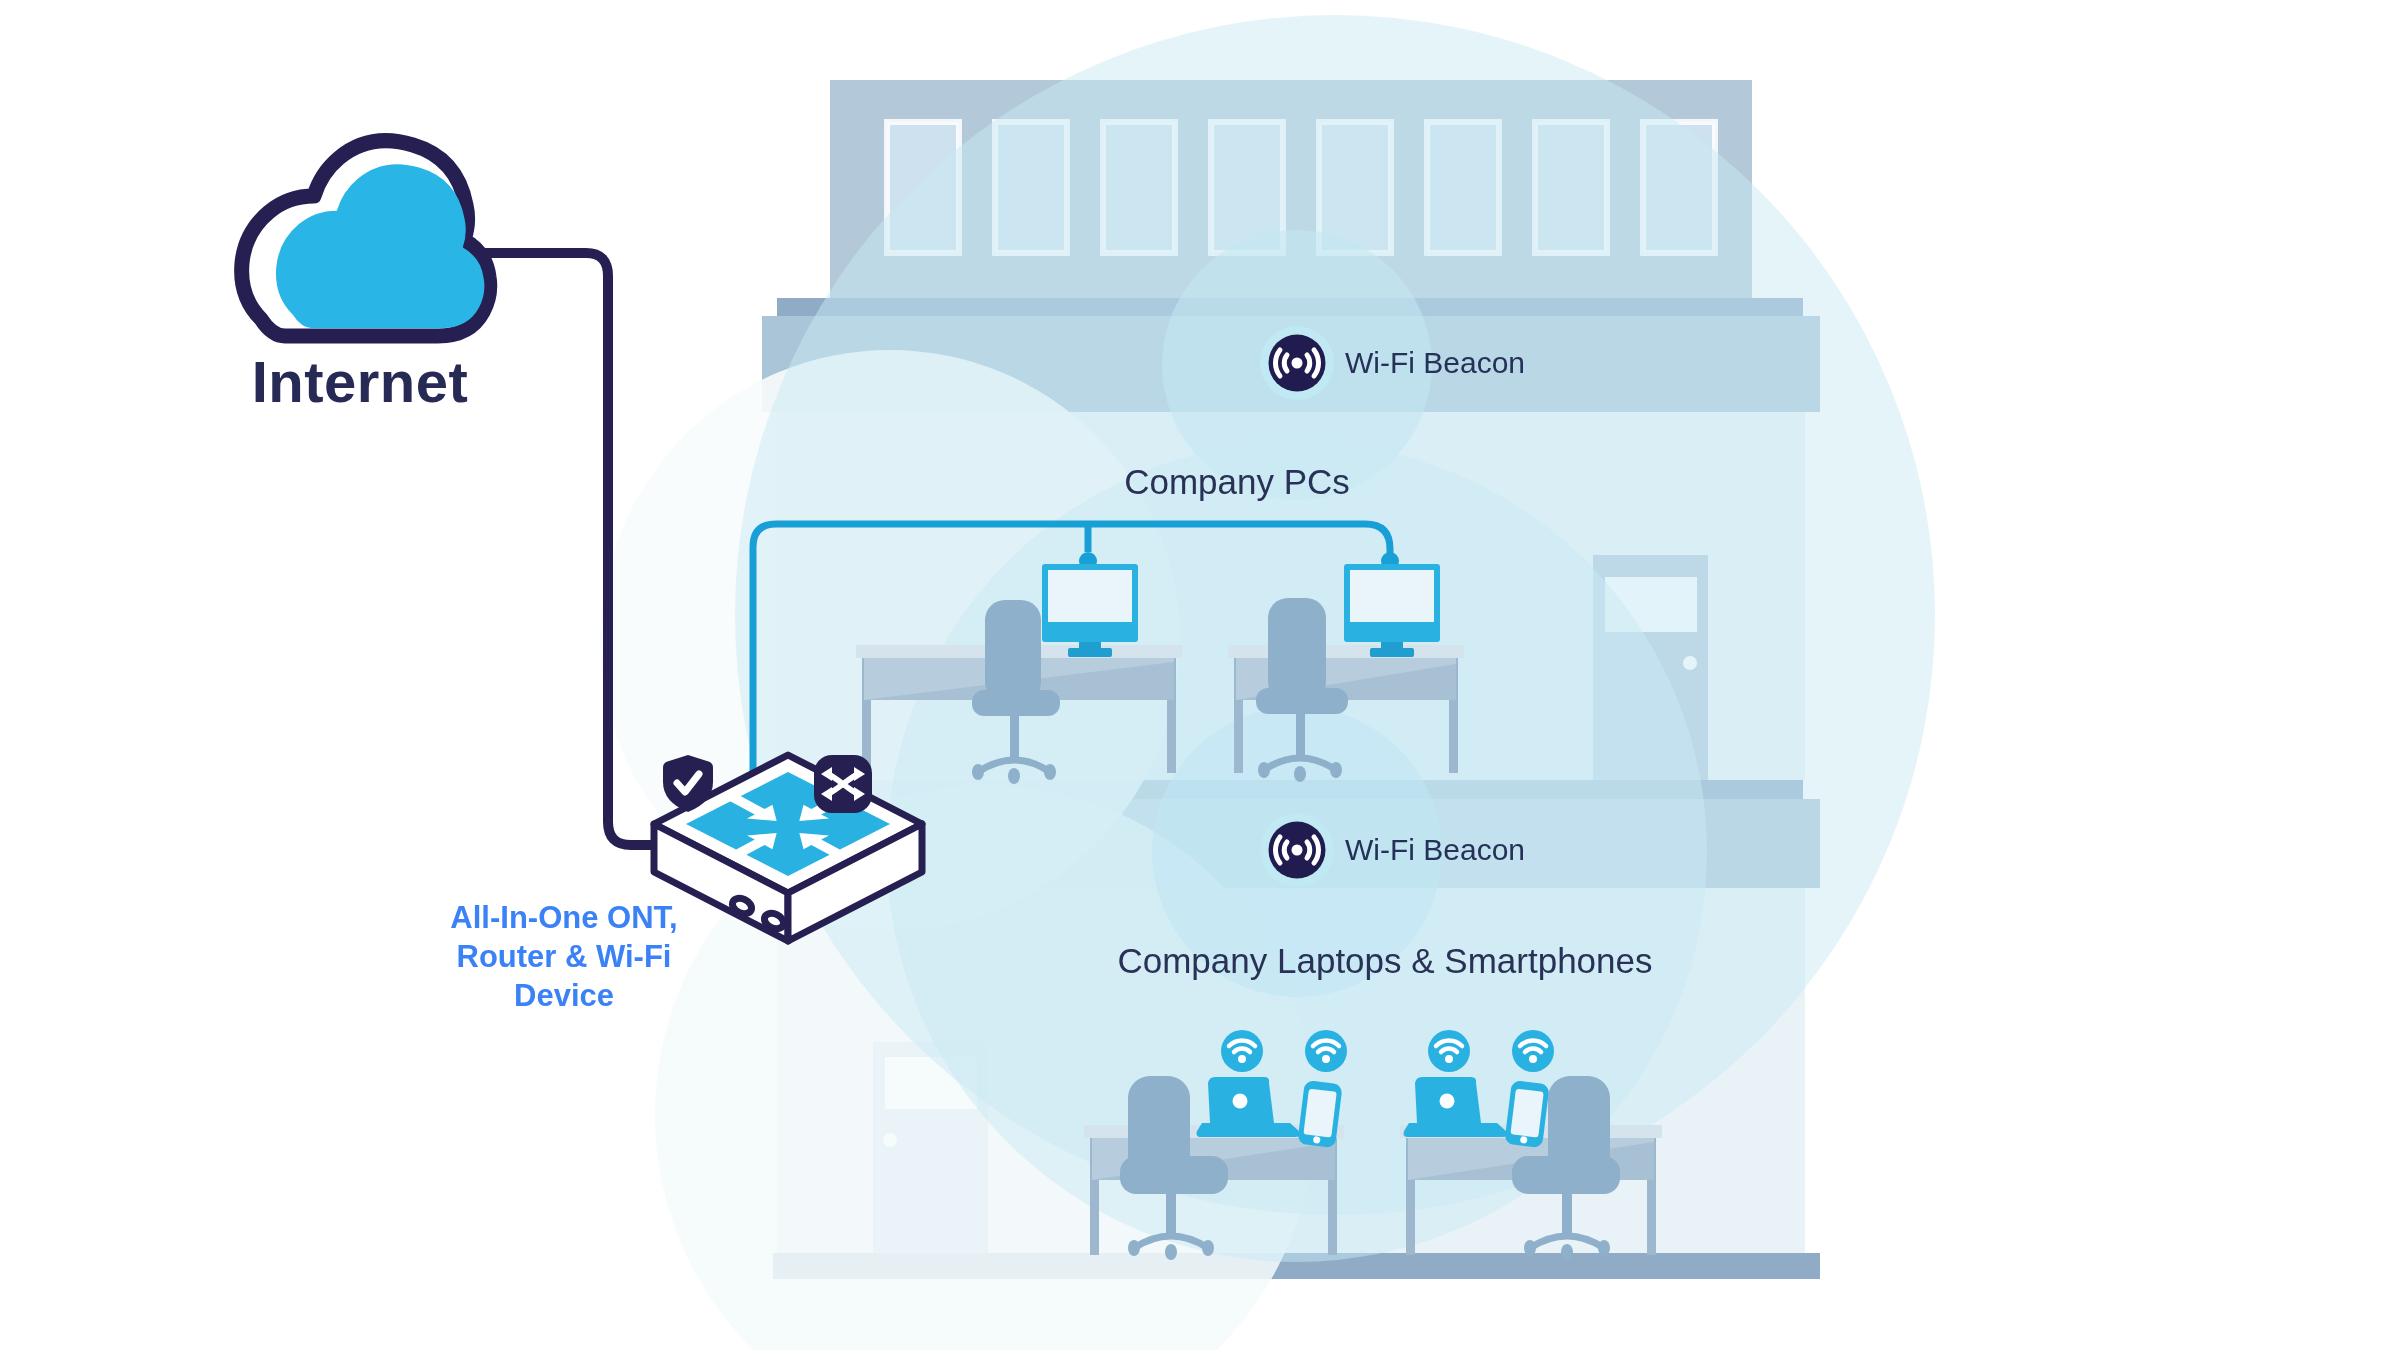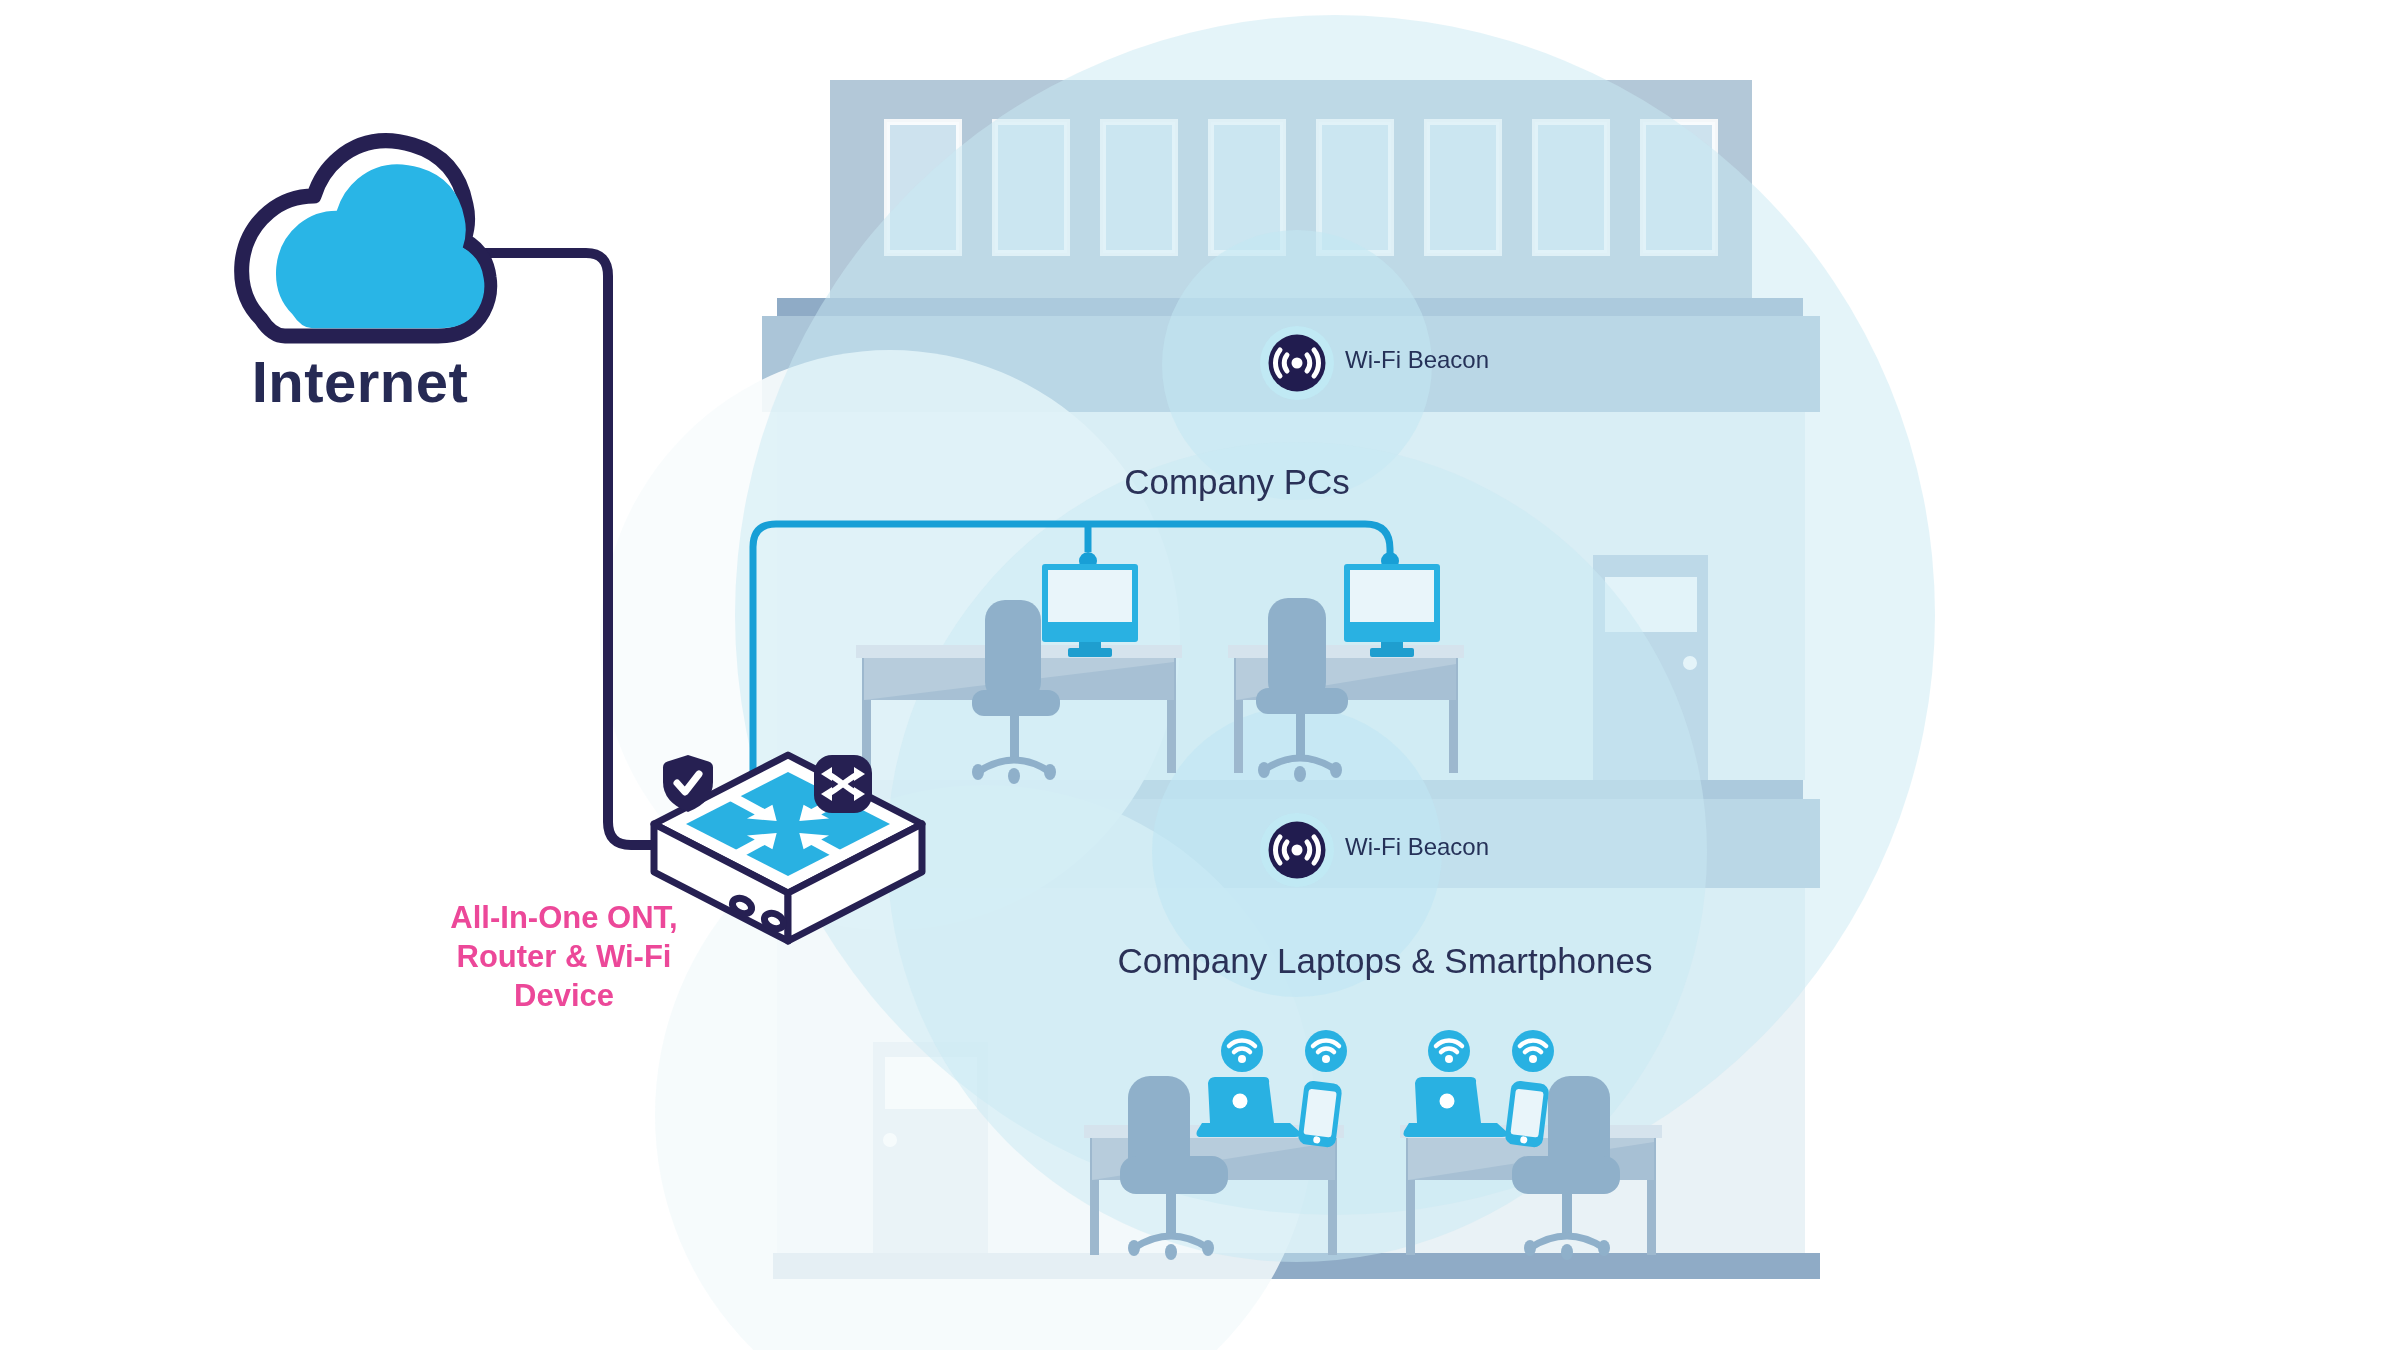--- a/index.html
+++ b/index.html
@@ -4,22 +4,22 @@
 <style>
   html,body{margin:0;padding:0;background:#ffffff;}
   body{width:2400px;height:1350px;position:relative;overflow:hidden;
        font-family:"Liberation Sans","DejaVu Sans",sans-serif;}
   .stage{position:absolute;left:0;top:0;width:2400px;height:1350px;}
   svg.scene{position:absolute;left:0;top:0;}
   .label{position:absolute;color:#262a54;}
   .internet-label{left:190px;top:348px;width:340px;text-align:center;
       font-size:58px;font-weight:700;letter-spacing:.5px;}
   .device-label{left:404px;top:898px;width:320px;text-align:center;
-      font-size:31px;line-height:39px;font-weight:700;white-space:pre-line;color:#ec4899;}
-  .beacon-label{font-size:24px;font-weight:400;color:#253158;}
+      font-size:31px;line-height:39px;font-weight:700;white-space:pre-line;color:#3b82f6;}
+  .beacon-label{font-size:30px;font-weight:400;color:#253158;}
   .beacon-label.b1{left:1345px;top:346px;}
   .beacon-label.b2{left:1345px;top:833px;}
   .floor-title{font-size:35px;font-weight:400;color:#2a3157;text-align:center;}
   .floor-title.upper{left:1062px;top:462px;width:350px;}
   .floor-title.lower{left:1085px;top:941px;width:600px;}
 </style>
 </head>
 <body>
 
 <div class="stage">

